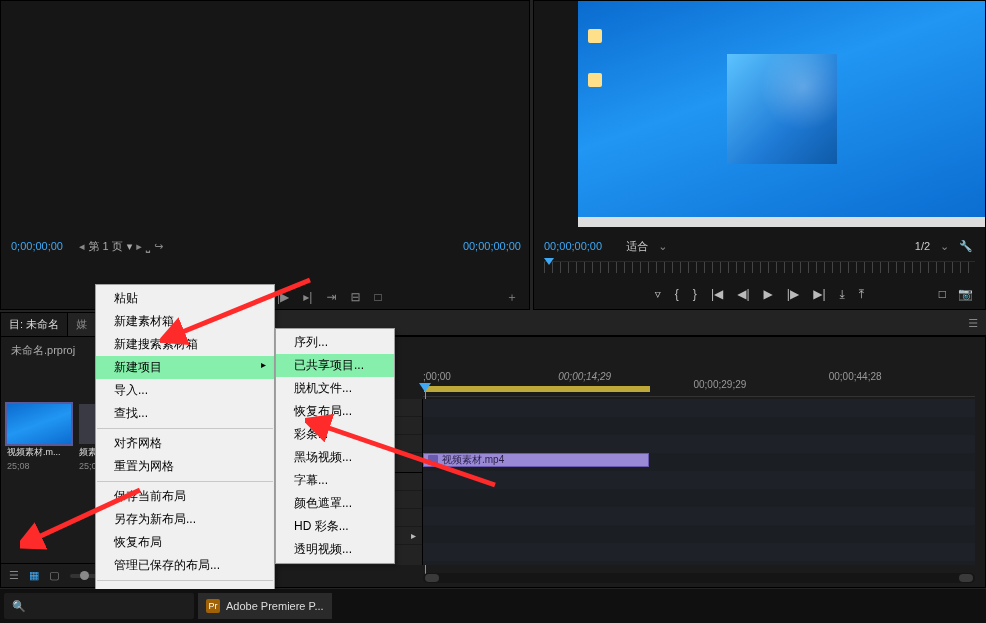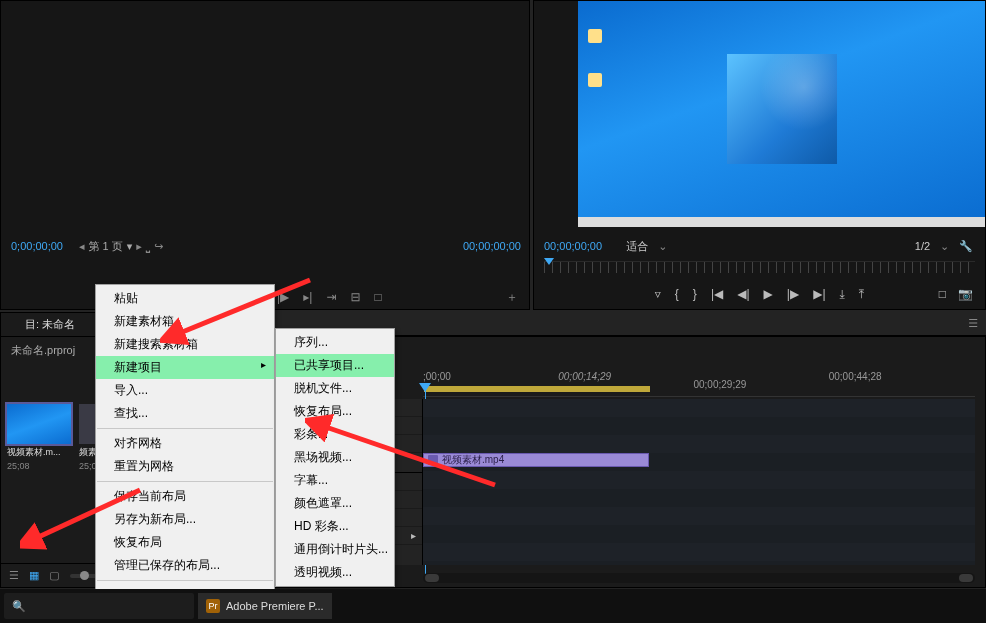--- a/index.html
+++ b/index.html
@@ -80,21 +80,21 @@
 
   
   .project-panel {
     position: absolute; left: 0; top: 312px; width: 210px; bottom: 35px;
     background: #1b1b1b; border: 1px solid #000; overflow:hidden;
   }
   .project-tabs {
     height: 24px; background:#232323; display:flex; font-size:11px; align-items:center;
     border-bottom:1px solid #000;
   }
-  .project-tabs .tab { padding: 4px 24px; color:#ddd; border-right:1px solid #000;}
+  .project-tabs .tab { padding: 4px 8px; color:#ddd; border-right:1px solid #000;}
   .project-tabs .tab.active{ background:#1b1b1b;}
   .project-tabs .tab.dim{ color:#888;}
   .project-tabs .menu{ margin-left:auto; color:#888; padding:0 6px;}
   .project-subtitle{
     font-size:11px; color:#aaa; padding:6px 10px;
   }
   .project-items{
     padding: 40px 6px 6px; display:flex; gap:8px;
   }
   .thumb{
@@ -441,21 +441,20 @@
 <div class="menu sub1" id="menu-sub">
     <div class="item">序列...</div>
     <div class="item hl">已共享项目...</div>
     <div class="item">脱机文件...</div>
     <div class="item">恢复布局...</div>
     <div class="item">彩条...</div>
     <div class="item">黑场视频...</div>
     <div class="item">字幕...</div>
     <div class="item">颜色遮罩...</div>
     <div class="item">HD 彩条...</div>
-    <div class="item">通用倒计时片头...</div>
     <div class="item">透明视频...</div>
   </div>
 
 <svg class="arrow-svg" style="left:160px; top:275px;" width="160" height="80">
   <defs>
       <marker id="ah1" markerWidth="10" markerHeight="10" refX="2" refY="3" orient="auto">
     <path d="M0,0 L6,3 L0,6 Z" fill="#ff2a2a"></path>
       </marker>
     </defs>
   <line x1="150" y1="5" x2="15" y2="60" stroke="#ff2a2a" stroke-width="5" marker-end="url(#ah1)"></line>

